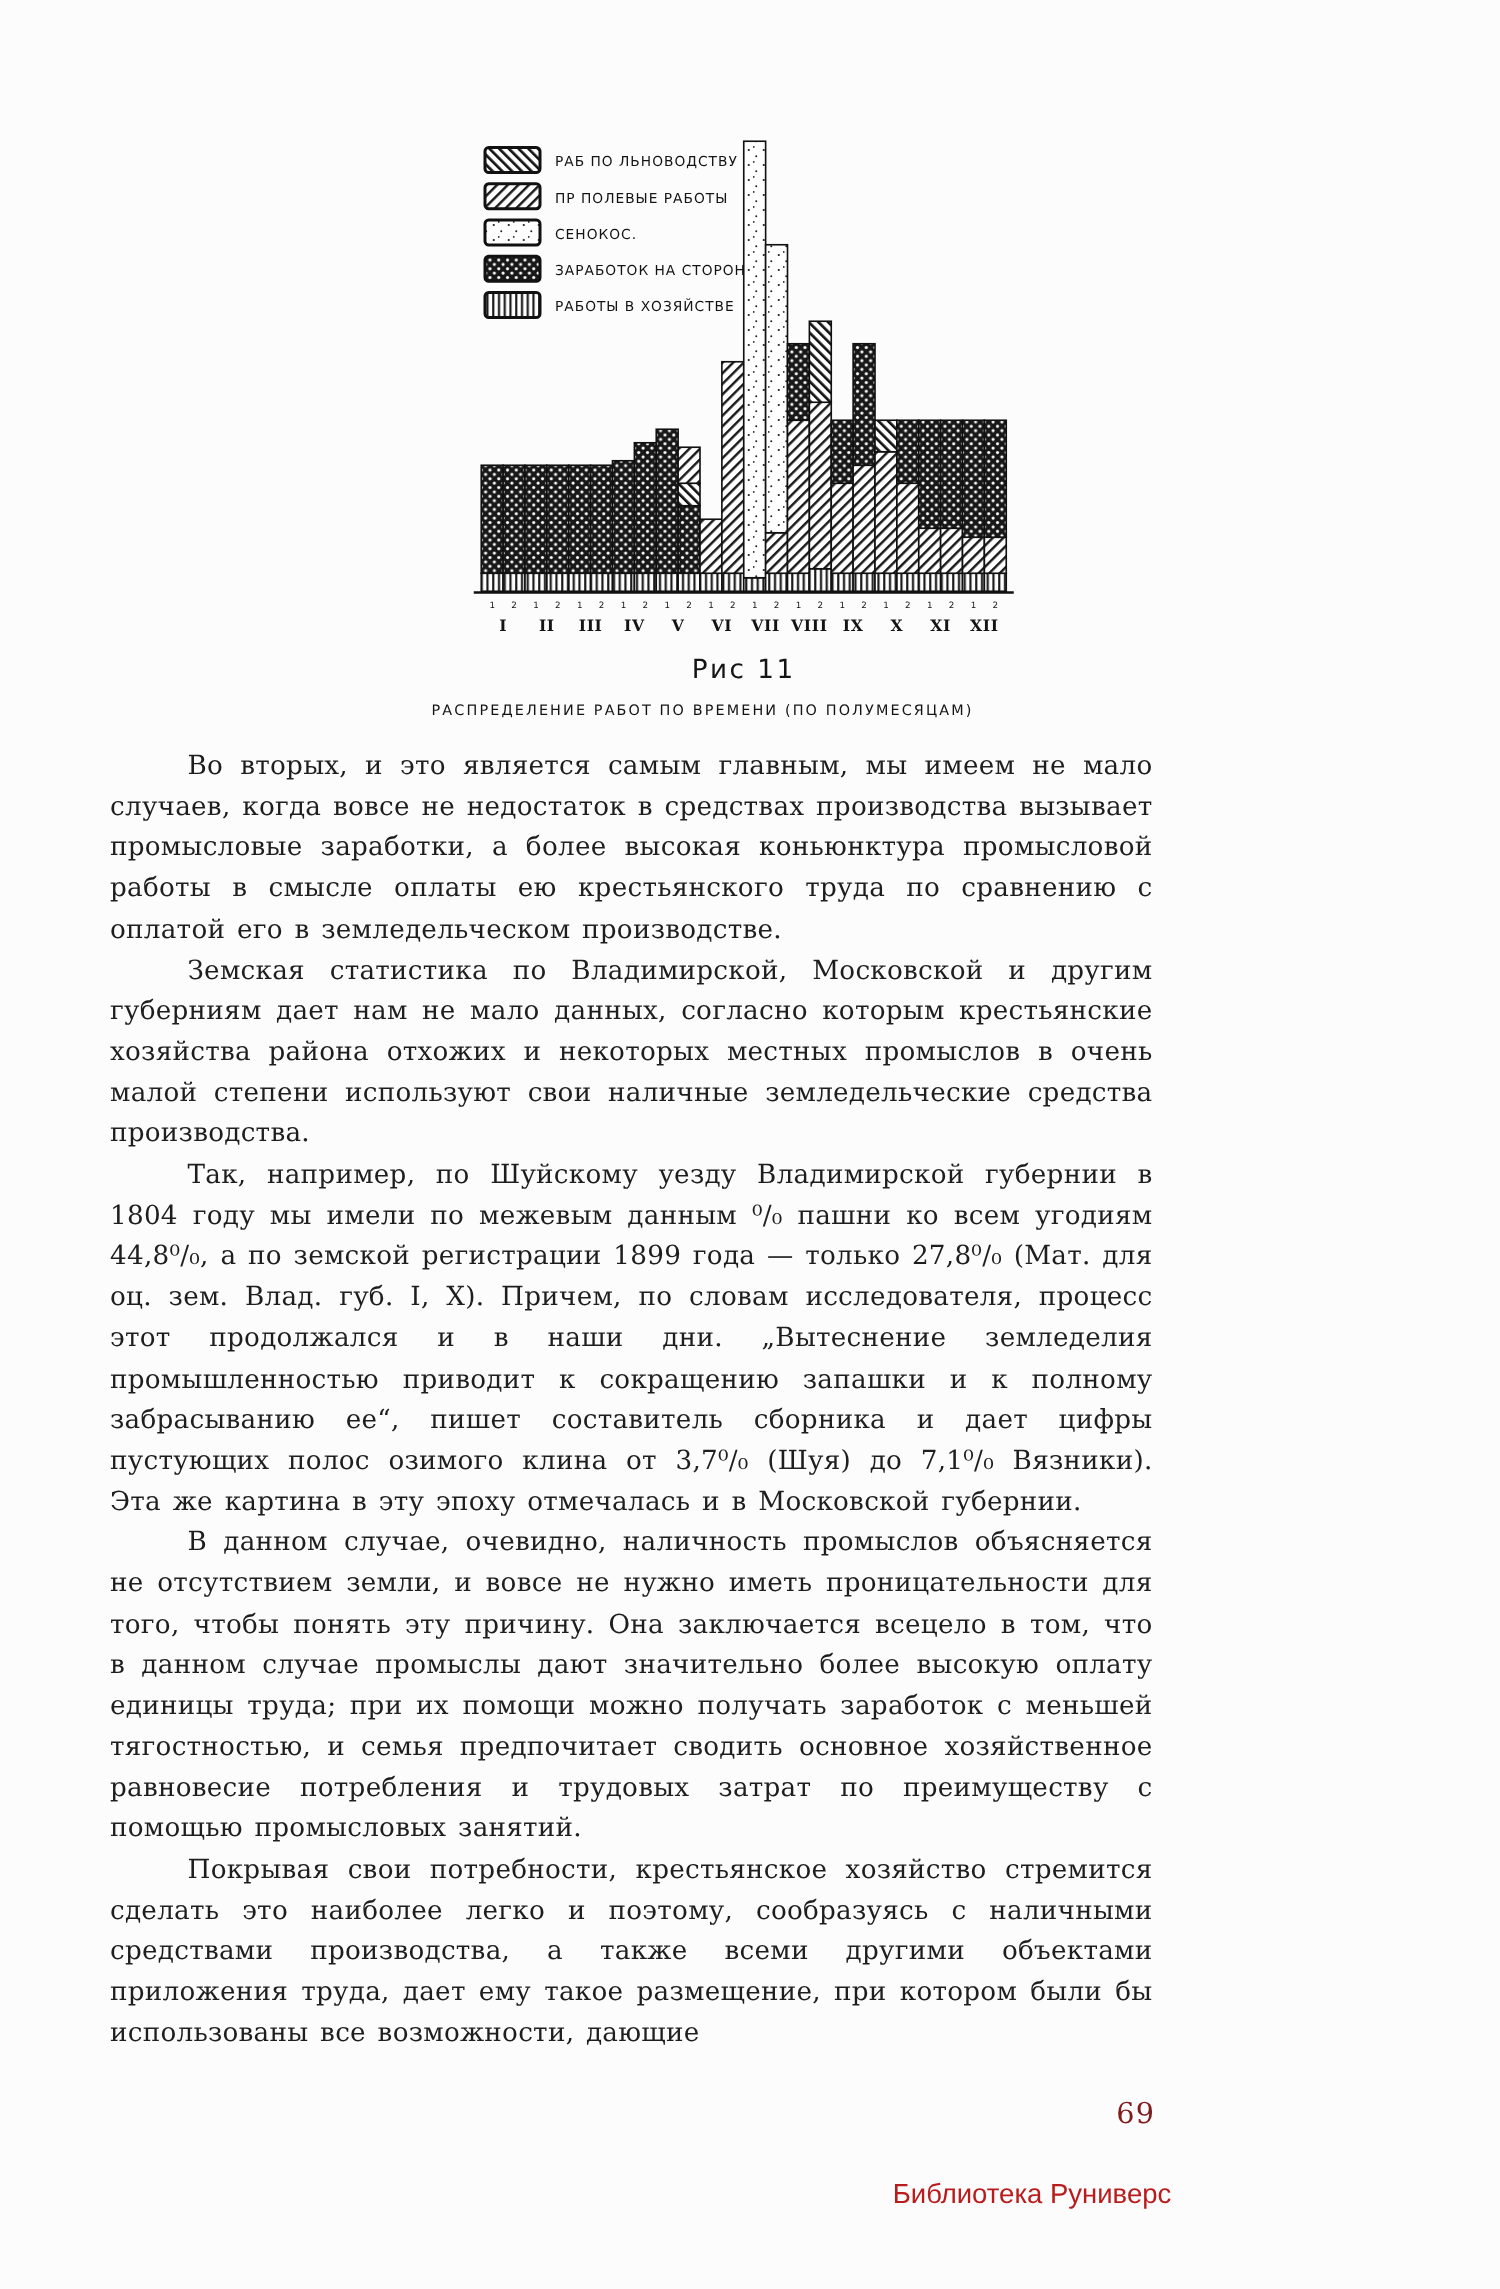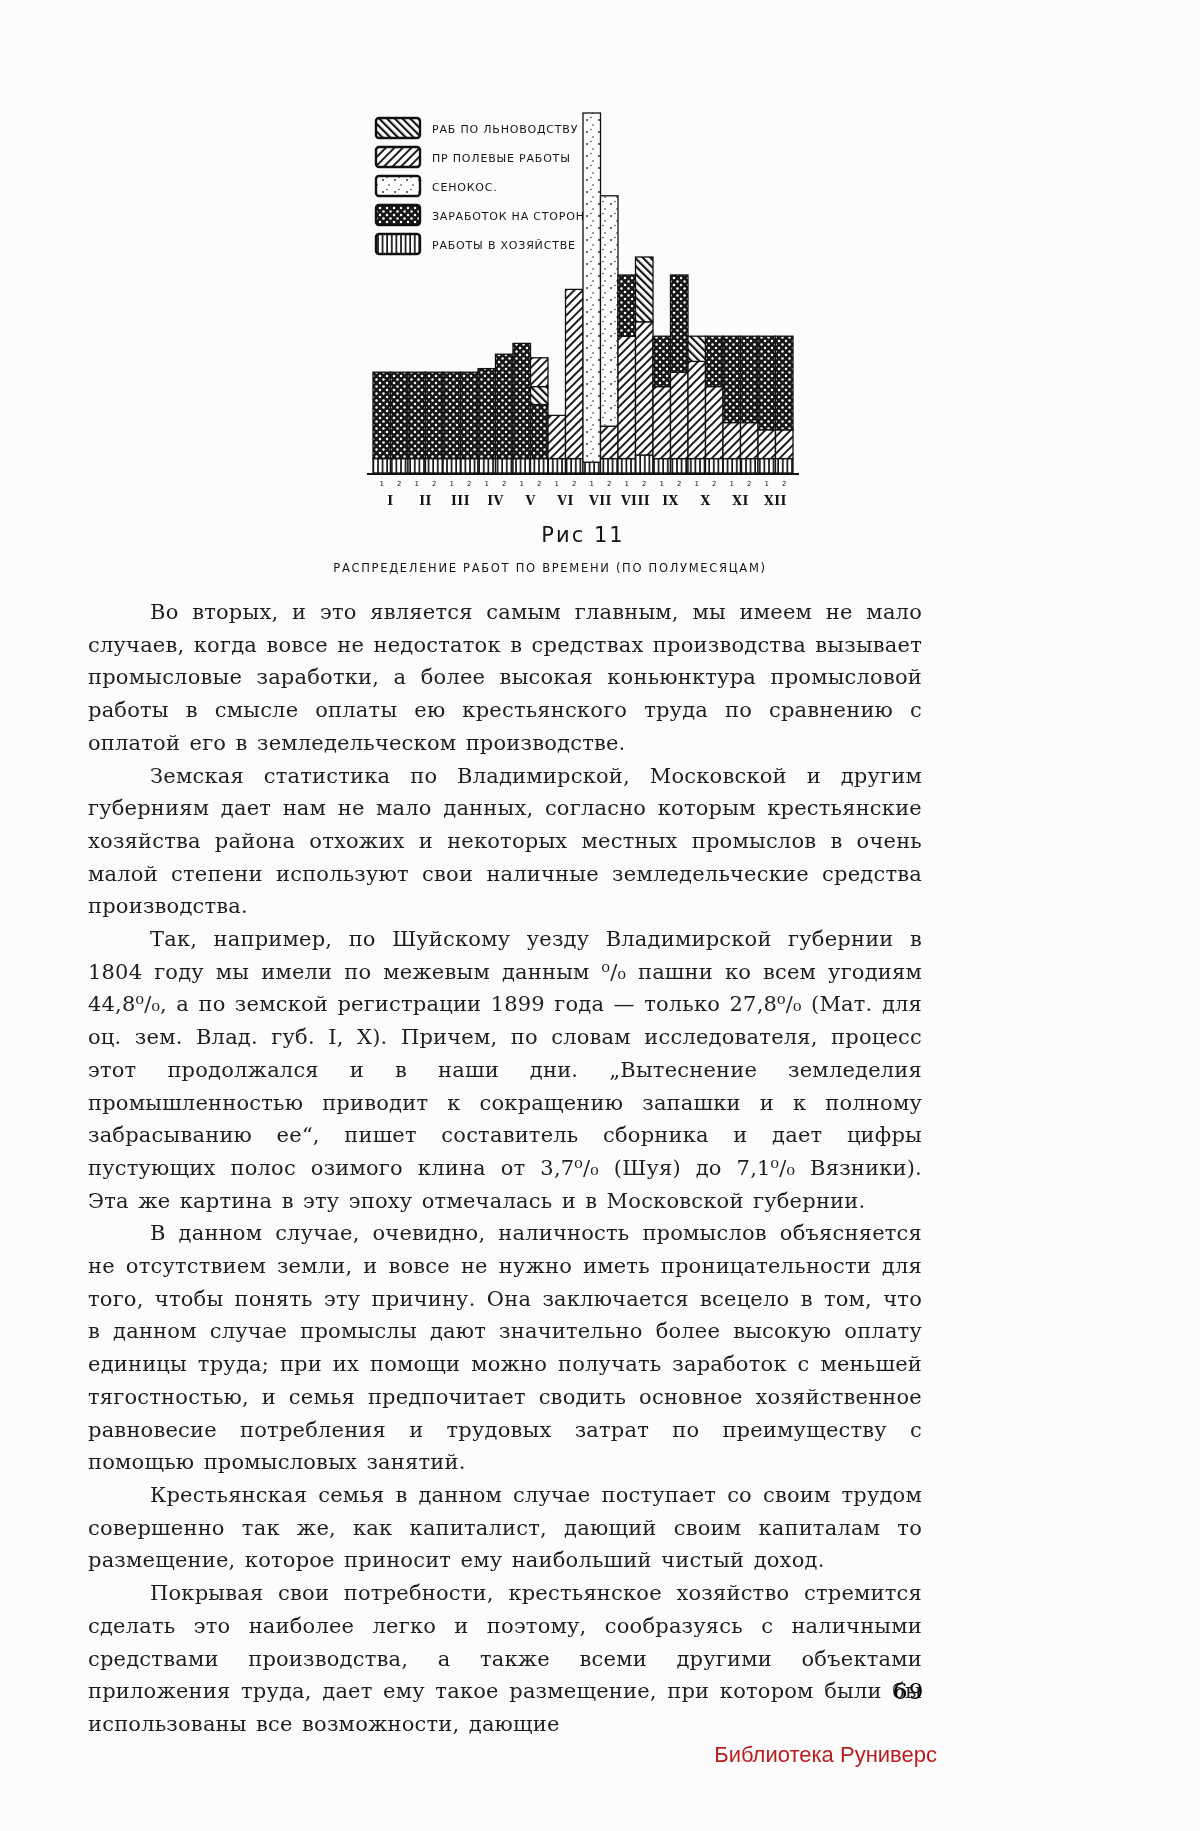--- a/index.html
+++ b/index.html
@@ -6,41 +6,41 @@
   .page{
     position:relative;
     width:1200px;height:1831px;
     margin:0 auto;
     background:#fcfcfd;
     overflow:hidden;
     font-family:"DejaVu Serif", serif;
     color:#1c1c1c;
   }
   
-  .figure{position:absolute;left:308px;top:80px;width:500px;height:530px;}
+  .figure{position:absolute;left:320px;top:80px;width:500px;height:530px;}
   svg text{fill:#141414;}
   .leg{font-family:"DejaVu Sans",sans-serif;font-size:11px;text-transform:uppercase;letter-spacing:.8px;}
   .tick{font-family:"DejaVu Sans",sans-serif;font-size:7px;text-anchor:middle;}
   .month{font-family:"DejaVu Serif",serif;font-weight:bold;font-size:12.5px;text-anchor:middle;letter-spacing:.5px;}
   .figlabel{font-family:"DejaVu Sans",sans-serif;font-size:21px;letter-spacing:2px;text-anchor:middle;}
   .figcap{font-family:"DejaVu Sans",sans-serif;font-size:11.5px;text-transform:uppercase;letter-spacing:1.7px;text-anchor:middle;}
   
   .text-block{
     position:absolute;left:88px;top:596px;width:834px;
   }
   .text-block p{
     margin:0;
     font-size:21px;line-height:32.7px;
     text-align:justify;text-indent:62px;
     word-spacing:2.5px;letter-spacing:.2px;
     color:#1e1e1e;
   }
   .page-number{
     position:absolute;left:893px;top:1678px;
-    font-size:23px;letter-spacing:1px;color:#000000;
+    font-size:23px;letter-spacing:1px;color:#7f1d1d;
   }
   .watermark{
     position:absolute;right:263px;top:1742px;
     font-family:"Liberation Sans","DejaVu Sans",sans-serif;
     font-size:22px;color:#b91c1c;
   }
 </style>
 </head>
 <body>
 
@@ -192,21 +192,20 @@
       <text class="figlabel" x="275" y="462">Рис 11</text>
       <text class="figcap" x="242" y="492">Распределение работ по времени (по полумесяцам)</text>
     </svg>
   </div>
 
   <div class="text-block">
       <p>Во вторых, и это является самым главным, мы имеем не мало случаев, когда вовсе не недостаток в средствах производства вызывает промысловые заработки, а более высокая коньюнктура промысловой работы в смысле оплаты ею крестьянского труда по сравнению с оплатой его в земледельческом производстве.</p>
       <p>Земская статистика по Владимирской, Московской и другим губерниям дает нам не мало данных, согласно которым крестьянские хозяйства района отхожих и некоторых местных промыслов в очень малой степени используют свои наличные земледельческие средства производства.</p>
       <p>Так, например, по Шуйскому уезду Владимирской губернии в 1804 году мы имели по межевым данным ⁰/₀ пашни ко всем угодиям 44,8⁰/₀, а по земской регистрации 1899 года — только 27,8⁰/₀ (Мат. для оц. зем. Влад. губ. I, X). Причем, по словам исследователя, процесс этот продолжался и в наши дни. „Вытеснение земледелия промышленностью приводит к сокращению запашки и к полному забрасыванию ее“, пишет составитель сборника и дает цифры пустующих полос озимого клина от 3,7⁰/₀ (Шуя) до 7,1⁰/₀ Вязники). Эта же картина в эту эпоху отмечалась и в Московской губернии.</p>
       <p>В данном случае, очевидно, наличность промыслов объясняется не отсутствием земли, и вовсе не нужно иметь проницательности для того, чтобы понять эту причину. Она заключается всецело в том, что в данном случае промыслы дают значительно более высокую оплату единицы труда; при их помощи можно получать заработок с меньшей тягостностью, и семья предпочитает сводить основное хозяйственное равновесие потребления и трудовых затрат по преимуществу с помощью промысловых занятий.</p>
-      <p>Крестьянская семья в данном случае поступает со своим трудом совершенно так же, как капиталист, дающий своим капиталам то размещение, которое приносит ему наибольший чистый доход.</p>
       <p>Покрывая свои потребности, крестьянское хозяйство стремится сделать это наиболее легко и поэтому, сообразуясь с наличными средствами производства, а также всеми другими объектами приложения труда, дает ему такое размещение, при котором были бы использованы все возможности, дающие</p>
     </div>
 
   <div class="page-number">69</div>
 
   <div class="watermark">Библиотека Руниверс</div>
 
 </div>
 
 </body></html>

